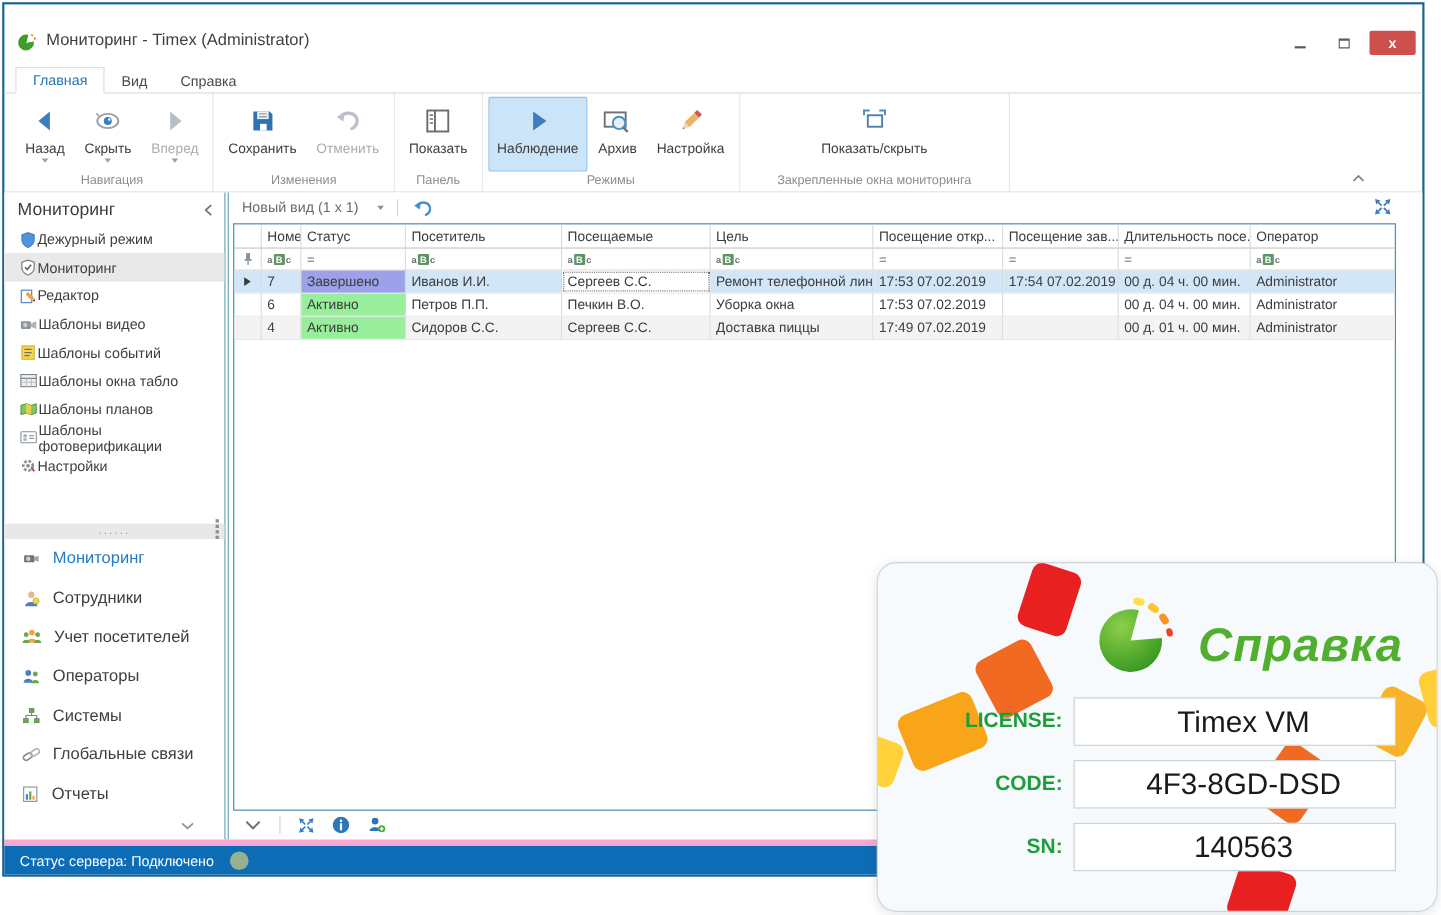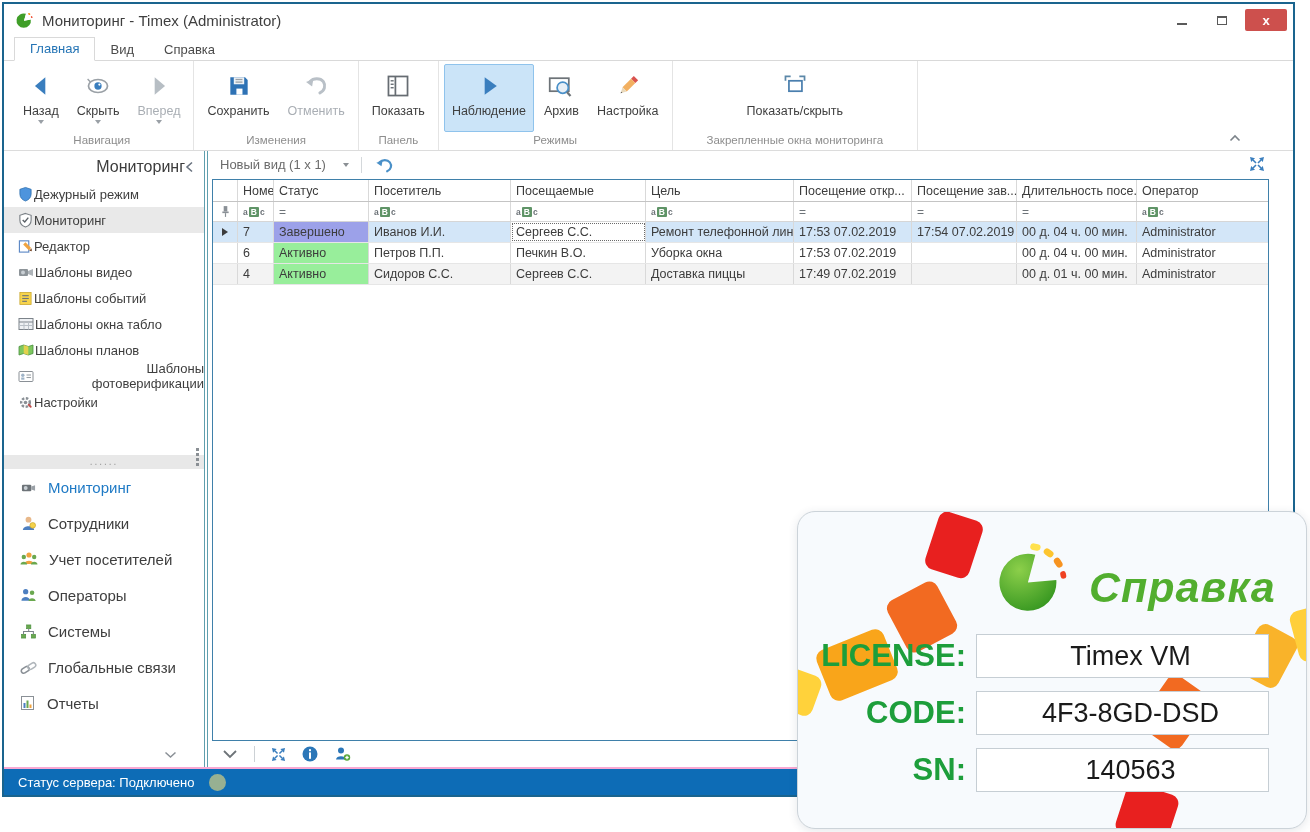--- a/index.html
+++ b/index.html
@@ -7,21 +7,21 @@
   body {
     width:1310px; height:832px; position:relative; overflow:hidden;
     background:#ffffff; font-family:"Liberation Sans", sans-serif; color:#3c3c3c;
     -webkit-font-smoothing:antialiased;
   }
 
   
   .window { position:absolute; left:2px; top:2px; width:1293px; height:795px;
     border:2px solid #1a648e; background:#fff; display:flex; flex-direction:column; }
 
-  .titlebar { height:32px; display:flex; align-items:center; padding:0 6px 0 10px; gap:8px; flex:0 0 auto; }
+  .titlebar { height:32px; display:flex; align-items:flex-start; padding:0 6px 0 10px; gap:8px; flex:0 0 auto;margin-top:24px; }
   .title-text { font-size:15px; color:#3f3f3f; }
   .win-controls { margin-left:auto; display:flex; align-items:center; gap:6px; }
   .win-btn { width:34px; height:22px; display:flex; align-items:center; justify-content:center; color:#5a5a5a; font-size:13px; }
   .win-btn.close { width:42px; background:#cd504d; border-radius:2px; color:#fff; font-weight:bold; }
   .glyph-min { width:10px; height:2px; background:#5a5a5a; margin-top:8px; }
   .glyph-max { width:10px; height:9px; border:1.5px solid #5a5a5a; border-top-width:2.5px; }
 
   .tabrow { height:25px; display:flex; align-items:flex-end; padding-left:10px; border-bottom:1px solid #d9d9d9; flex:0 0 auto; }
   .tab { padding:3px 15px 4px; font-size:13px; color:#4a4a4a; margin-bottom:-1px; }
   .tab.active { color:#2474b5; background:#fff; border:1px solid #d9d9d9; border-bottom:1px solid #fff; }
@@ -34,21 +34,21 @@
   .rbtn { display:flex; flex-direction:column; align-items:center; justify-content:flex-start;
     padding:6px 7px 0; margin:1px; border:1px solid transparent; border-radius:2px; }
   .rbtn .ric { height:30px; display:flex; align-items:center; justify-content:center; }
   .rbtn .rlab { font-size:12.5px; color:#3f3f3f; white-space:nowrap; margin-top:3px; }
   .rbtn .rdrop { margin-top:2px; width:0; height:0; border-left:3.5px solid transparent; border-right:3.5px solid transparent; border-top:4px solid #9aa0a6; }
   .rbtn.disabled .rlab { color:#a9aeb4; }
   .rbtn.active { background:#cbe4f8; border-color:#8fc3ec; }
   .ribbon-collapse { position:absolute; right:48px; bottom:4px; width:20px; height:16px; display:flex; align-items:center; justify-content:center; }
 
   
-  .content { flex:1; display:flex; min-height:0; border-bottom:2px solid #f9a8d4;text-align:right; }
+  .content { flex:1; display:flex; min-height:0; border-bottom:6px solid #f9a8d4; }
 
   .sidebar { width:201px; flex:0 0 auto; border-right:1px solid #5f9fae; display:flex; flex-direction:column; position:relative; background:#fff; }
   .sb-header { height:30px; display:flex; align-items:center; padding:2px 10px 0 12px; }
   .sb-title { font-size:16px; color:#3c3c3c; flex:1; }
   .sb-item { height:26px; display:flex; align-items:center; gap:1px; padding-left:14px; font-size:13px; color:#3e3e3e; }
   .sb-item.selected { background:#e9e9e9; }
   .sb-dots-handle { position:absolute; right:4px; top:297px; width:4px; display:flex; flex-direction:column; gap:2px; }
   .sb-dots-handle i { width:3px; height:3px; background:#8a8f94; }
   .sb-band { height:14px; background:#e8e8e8; margin-top:40px; display:flex; align-items:center; justify-content:center; letter-spacing:2px; color:#9a9a9a; font-size:10px; line-height:6px; }
   .nav-item { height:36px; display:flex; align-items:center; gap:11px; padding-left:16px; font-size:15px; color:#3e3e3e; }
@@ -94,21 +94,21 @@
   .sb-circle { width:17px; height:17px; border-radius:50%; background:#97b092; }
 
   
   .card { position:absolute; left:797px; top:511px; width:510px; height:318px; z-index:20;
     background:#f7fafd; border:1px solid #ccd3d9; border-radius:18px; overflow:hidden;
     box-shadow:0 2px 10px rgba(40,60,80,0.12); }
   .confetti { position:absolute; border-radius:9px; }
   .card-logo-row { position:absolute; left:190px; top:22px; display:flex; align-items:center; }
   .brand-text { font-size:43px; font-weight:bold; font-style:italic; color:#52ae2f; letter-spacing:1px; margin-left:6px; margin-top:14px; }
   .card-row { position:absolute; left:0; width:100%; height:44px; display:flex; align-items:center; }
-  .card-label { width:168px; text-align:right; font-size:31px; font-weight:bold; color:#1d9e3b; }
+  .card-label { width:168px; text-align:right; font-size:19px; font-weight:bold; color:#1d9e3b; }
   .card-box { position:absolute; left:178px; width:293px; height:44px; background:#fff; border:1px solid #c6ced4;
     display:flex; align-items:center; justify-content:center; font-size:27px; color:#1a1a1a;padding-left:16px; }
 
   svg { display:block; }
 </style>
 </head>
 <body>
 
 <div class="window">
 

